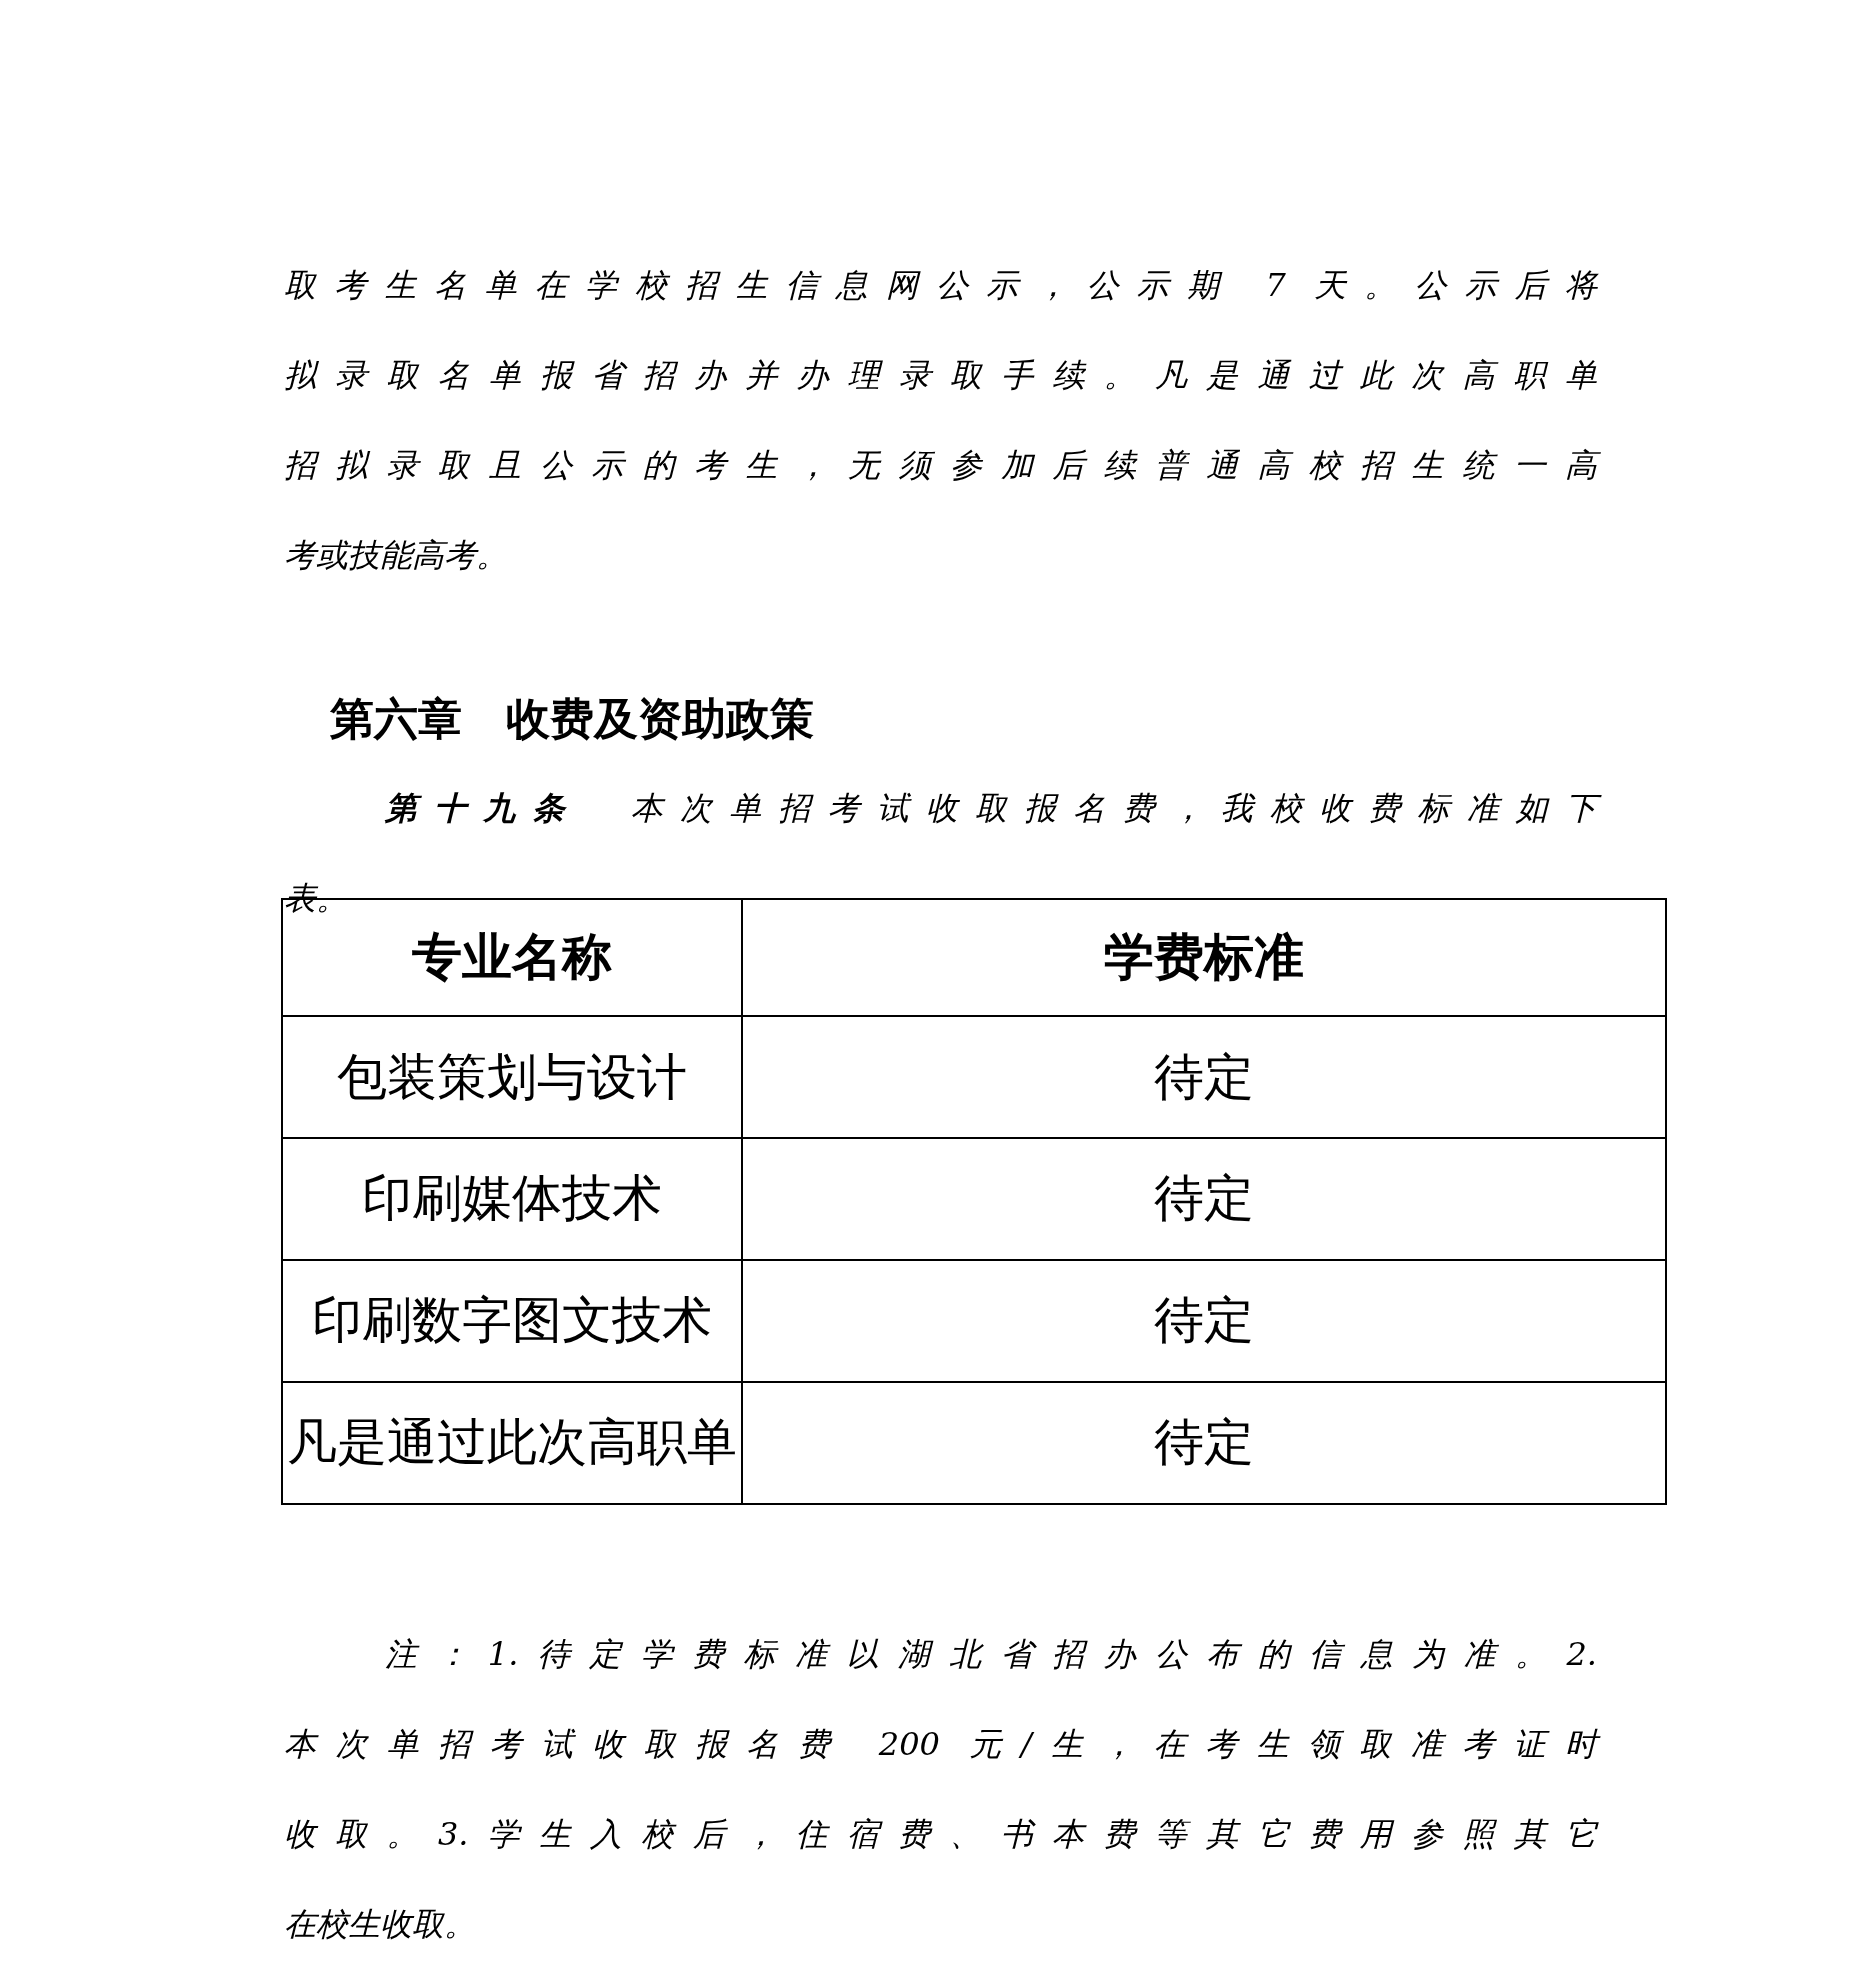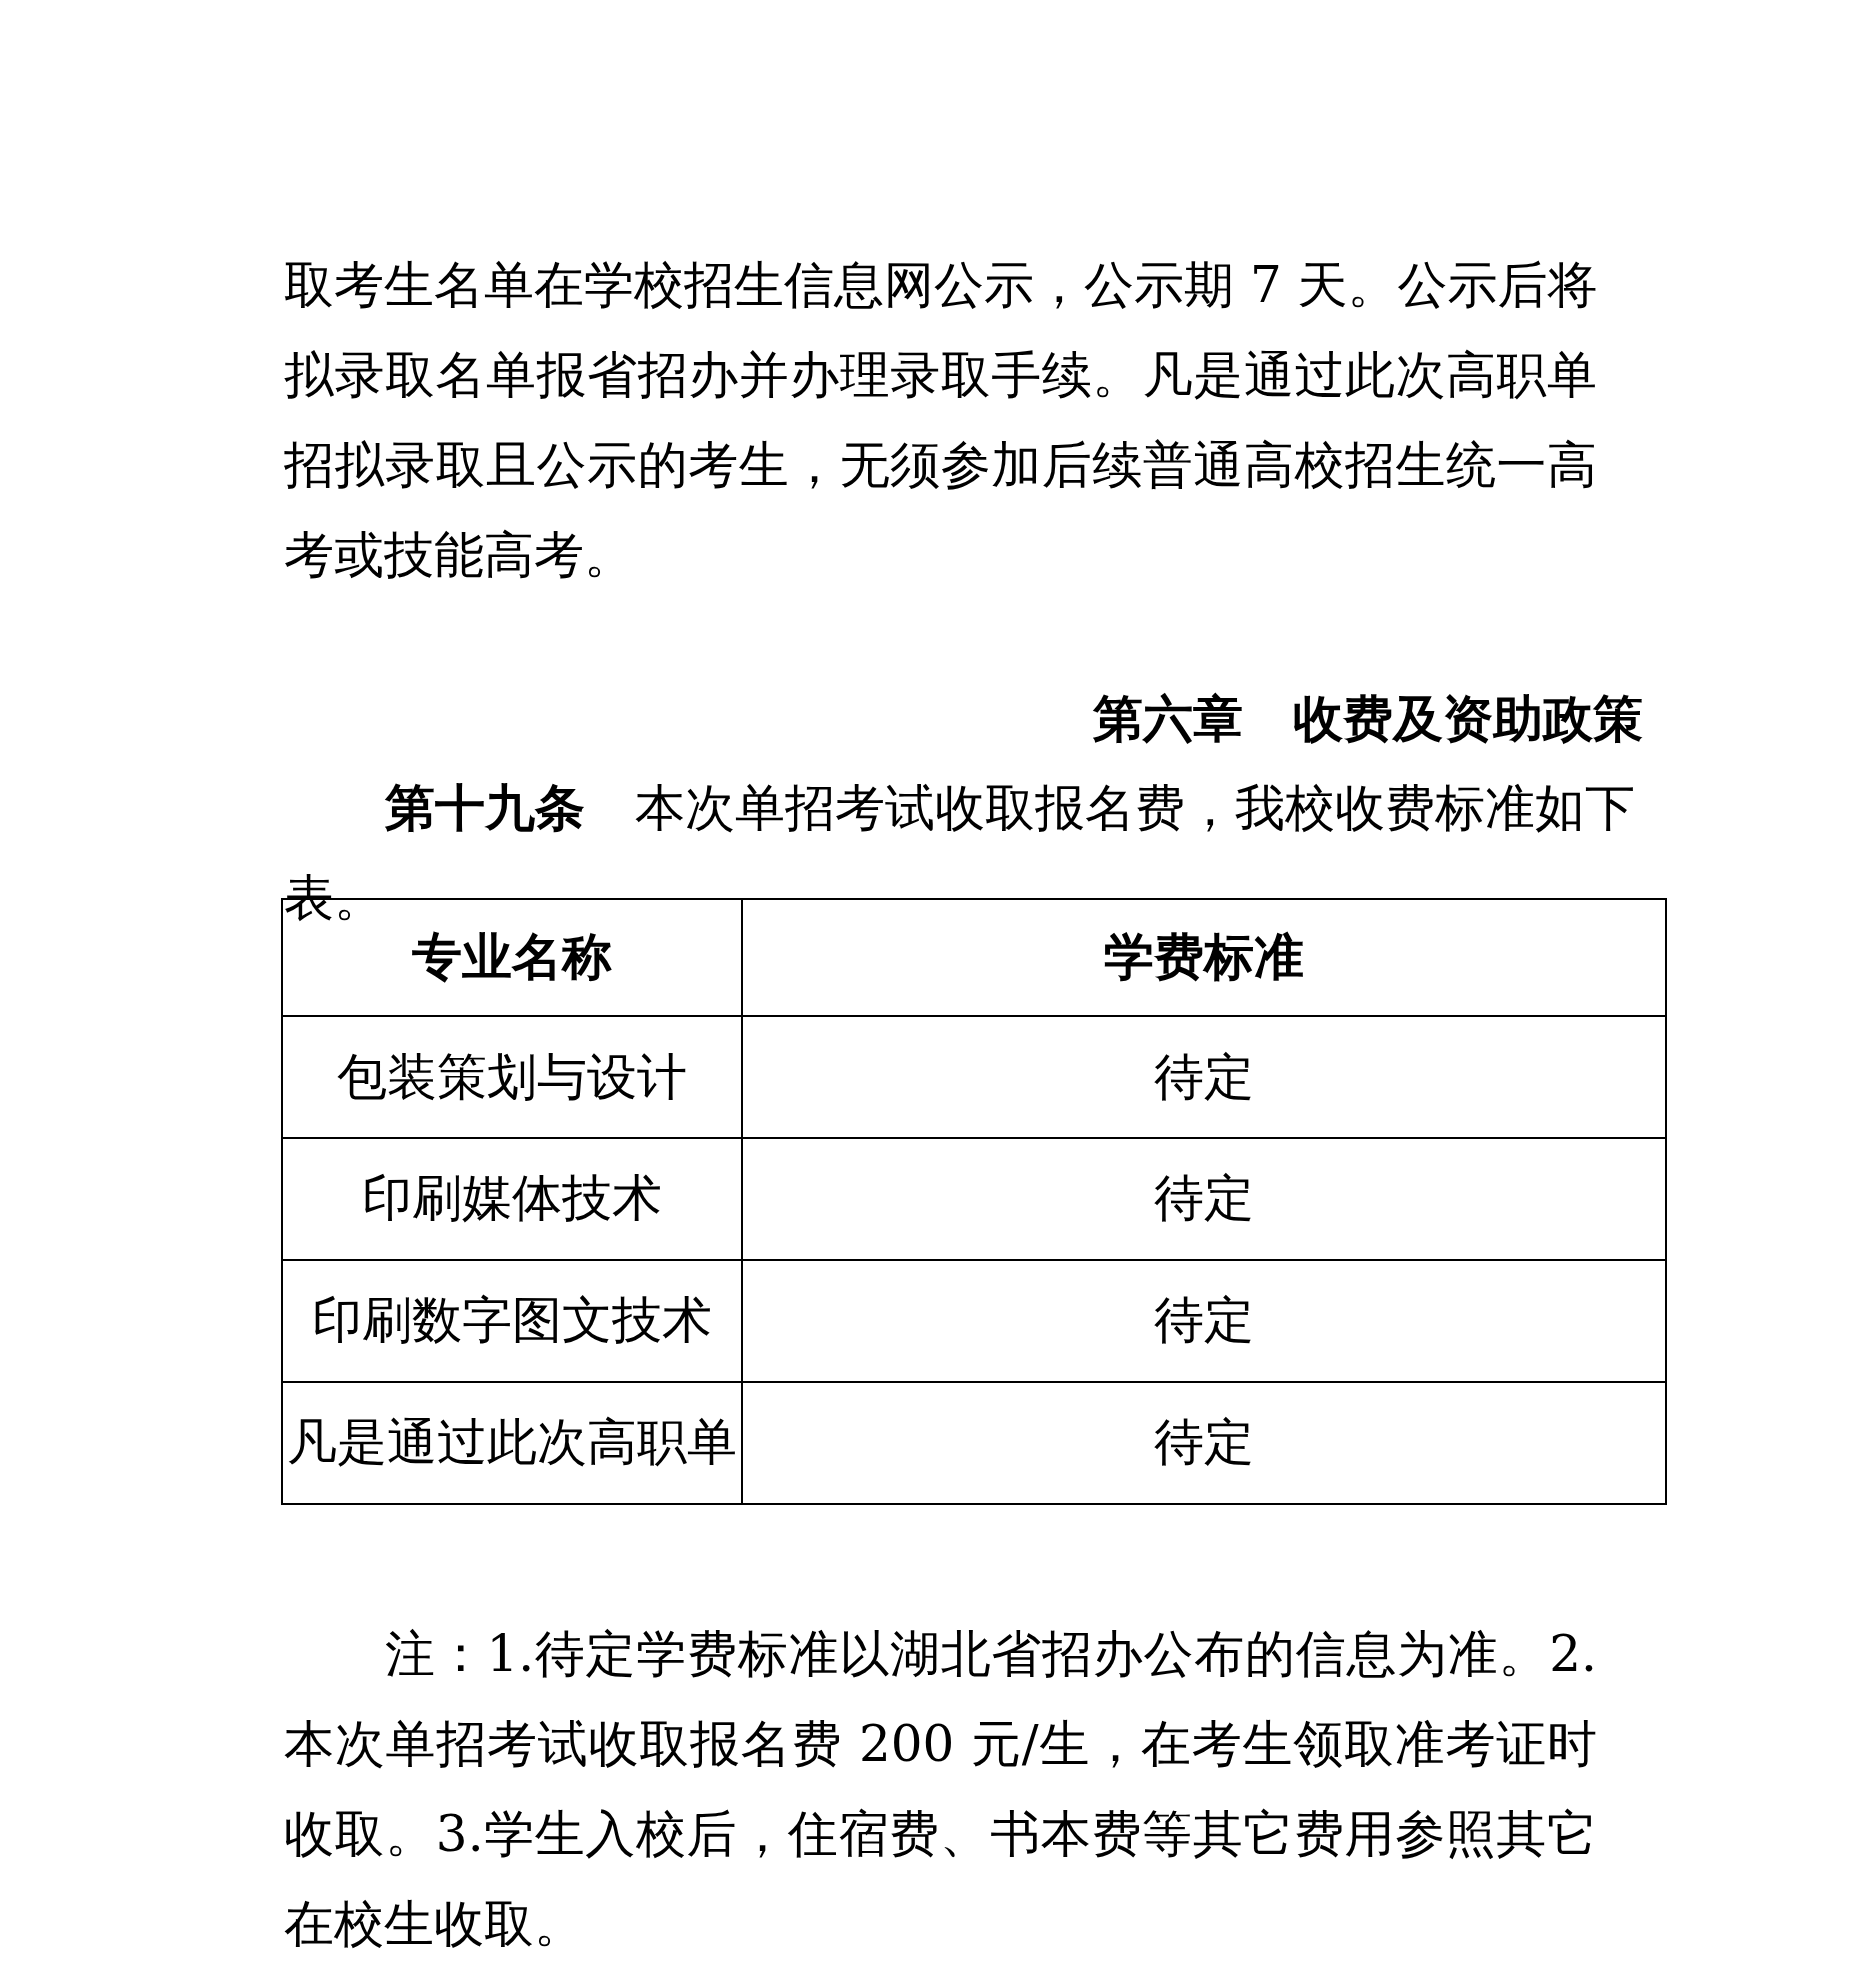--- a/index.html
+++ b/index.html
@@ -13,44 +13,45 @@
     overflow: hidden;
   }
   .block {
     position: absolute;
     left: 284px;
     width: 1313px;
   }
   .line {
     height: 90px;
     line-height: 90px;
-    font-size: 50px;
+    font-size: 32px;
     white-space: nowrap;
     text-align: justify;
     text-align-last: justify;
     text-justify: inter-character;
+    font-style: italic;
   }
   .line.last {
     text-align: left;
     text-align-last: left;
   }
   .indent { padding-left: 101px; }
   .kw { font-weight: bold; }
 
   #intro { top: 240px; }
   #chapter {
     position: absolute;
     left: 330px;
     width: 1313px;
     top: 674px;
     height: 90px;
     line-height: 90px;
-    font-size: 50px;
+    font-size: 44px;
     font-weight: bold;
-    text-align: right;
+    text-align: left;
     white-space: nowrap;
   }
   #art19 { top: 763px; }
   #note  { top: 1609px; }
 
   table.fee-table {
     position: absolute;
     left: 281px;
     top: 898px;
     width: 1386px;

